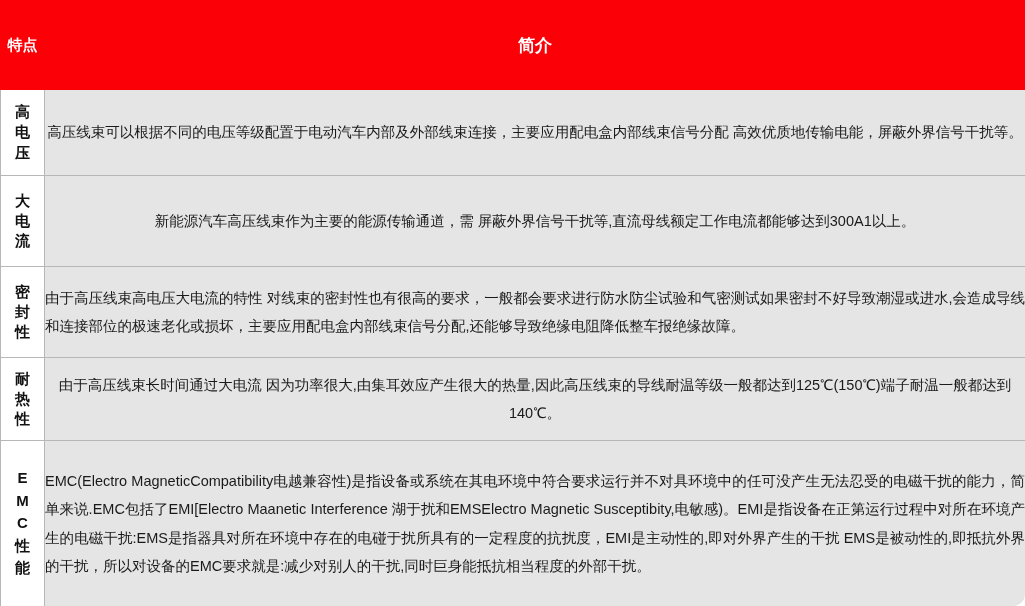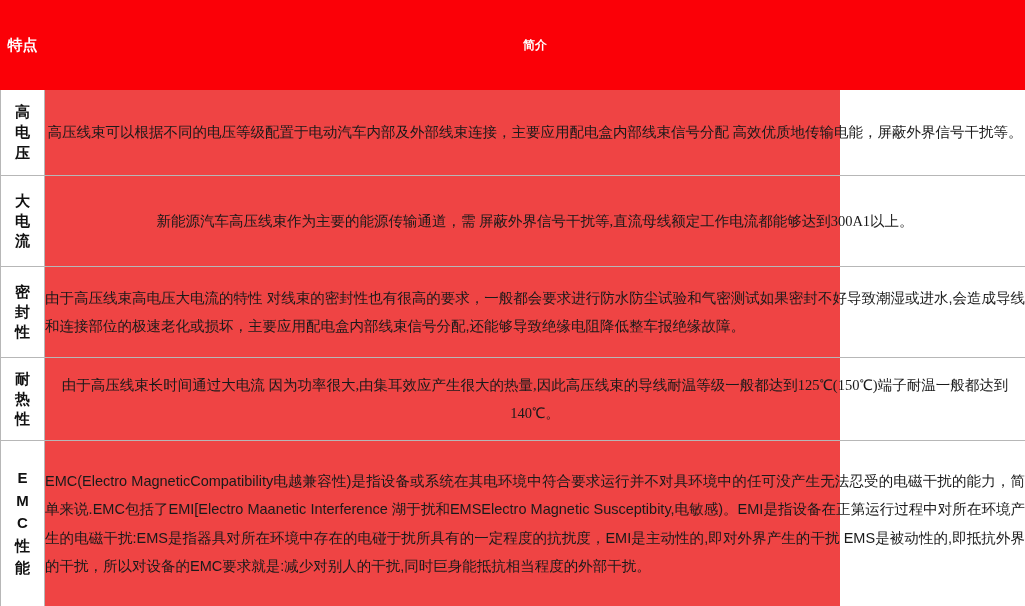--- a/index.html
+++ b/index.html
@@ -7,25 +7,26 @@
     padding: 0;
     background: #ffffff;
   }
   body {
     width: 1025px;
     height: 606px;
     font-family: "Liberation Sans", sans-serif;
     color: #1a1a1a;
   }
   .sheet {
-    width: 840px;
+    width: 1025px;
     height: 606px;
     box-sizing: border-box;
     position: relative;
-    background: #ef4444;
+    background: #e5e5e5;
+    border-radius: 12px;
   }
   table.spec-table {
     width: 1025px;
     border-collapse: collapse;
     table-layout: fixed;
   }
   table.spec-table td, table.spec-table th {
     border: 1px solid #b7b7b7;
     vertical-align: middle;
     padding: 0;
@@ -43,21 +44,21 @@
     height: 88px;
     border-color: #fb0007 !important;
   }
   .hdr-feature {
     padding: 6px 10px;
     line-height: 1.35;
     letter-spacing: 0px;
   }
   .hdr-desc {
     padding: 6px 10px;
-    font-size: 12px;
+    font-size: 17px;
   }
 
   
   .feat {
     text-align: center;
     font-size: 15px;
     font-weight: bold;
     color: #111111;
     line-height: 1.35;
     padding: 6px 8px;
@@ -71,21 +72,20 @@
   .desc {
     font-size: 14.5px;
     line-height: 1.95;
     color: #1a1a1a;
     padding: 10px 16px;
     text-align: justify;
     text-justify: inter-ideograph;
   }
   .desc.center {
     text-align: center;
-    font-family: Liberation Serif, serif;
   }
   .desc p {
     margin: 0;
   }
 
   
   tr.row-hv td { height: 85px; }
   tr.row-ci td { height: 90px; }
   tr.row-seal td { height: 90px; }
   tr.row-heat td { height: 82px; }

